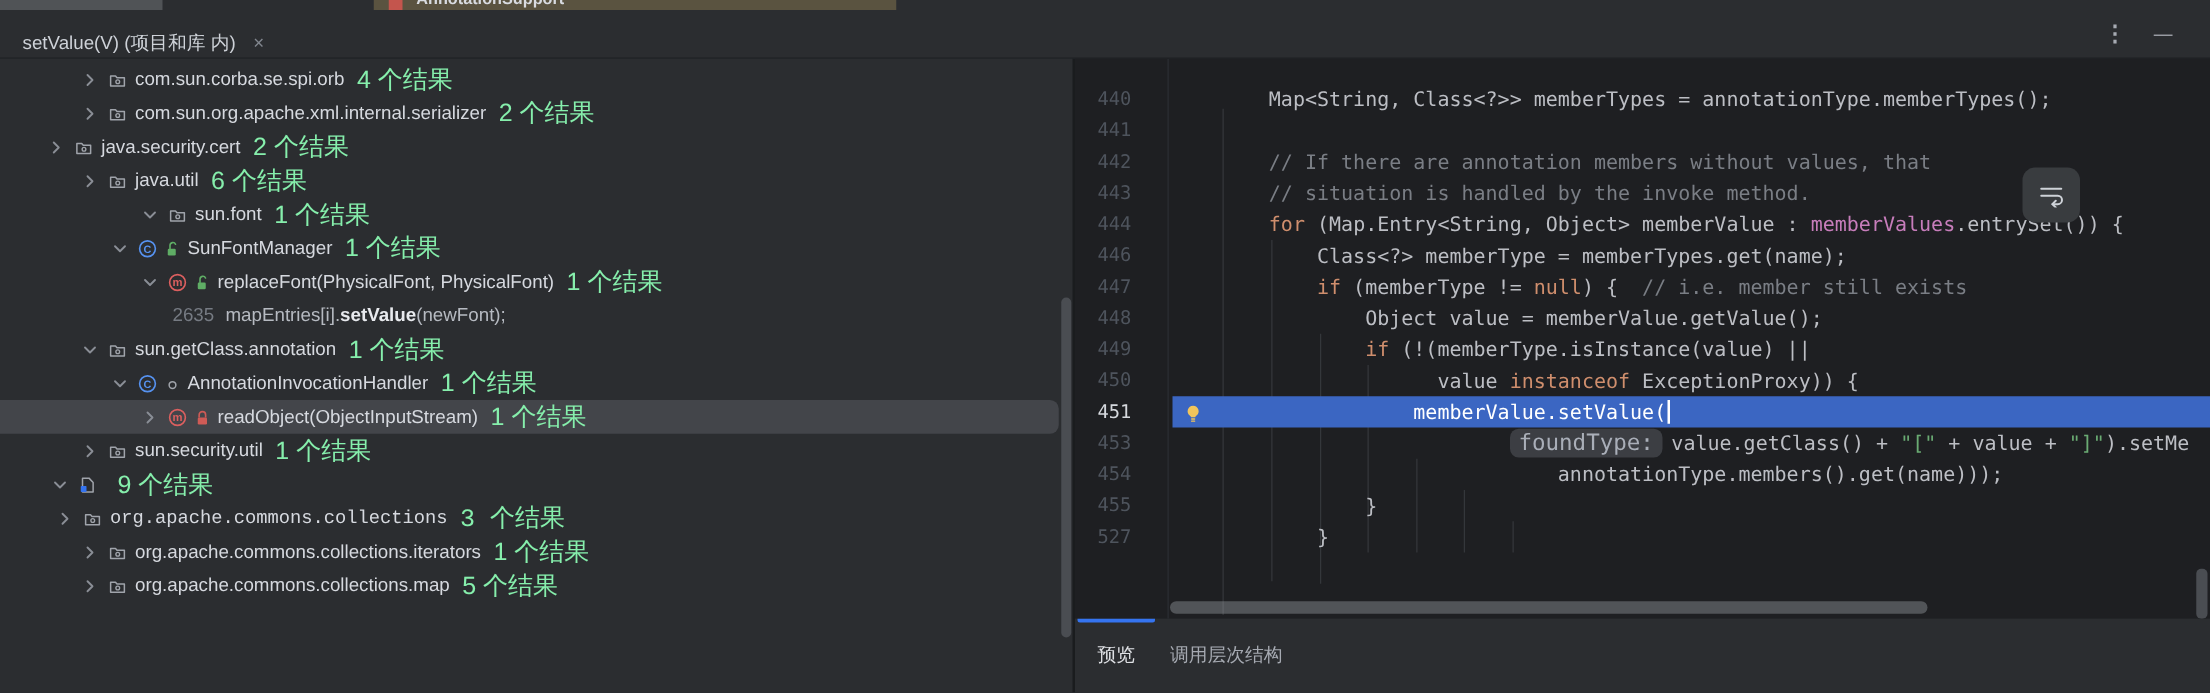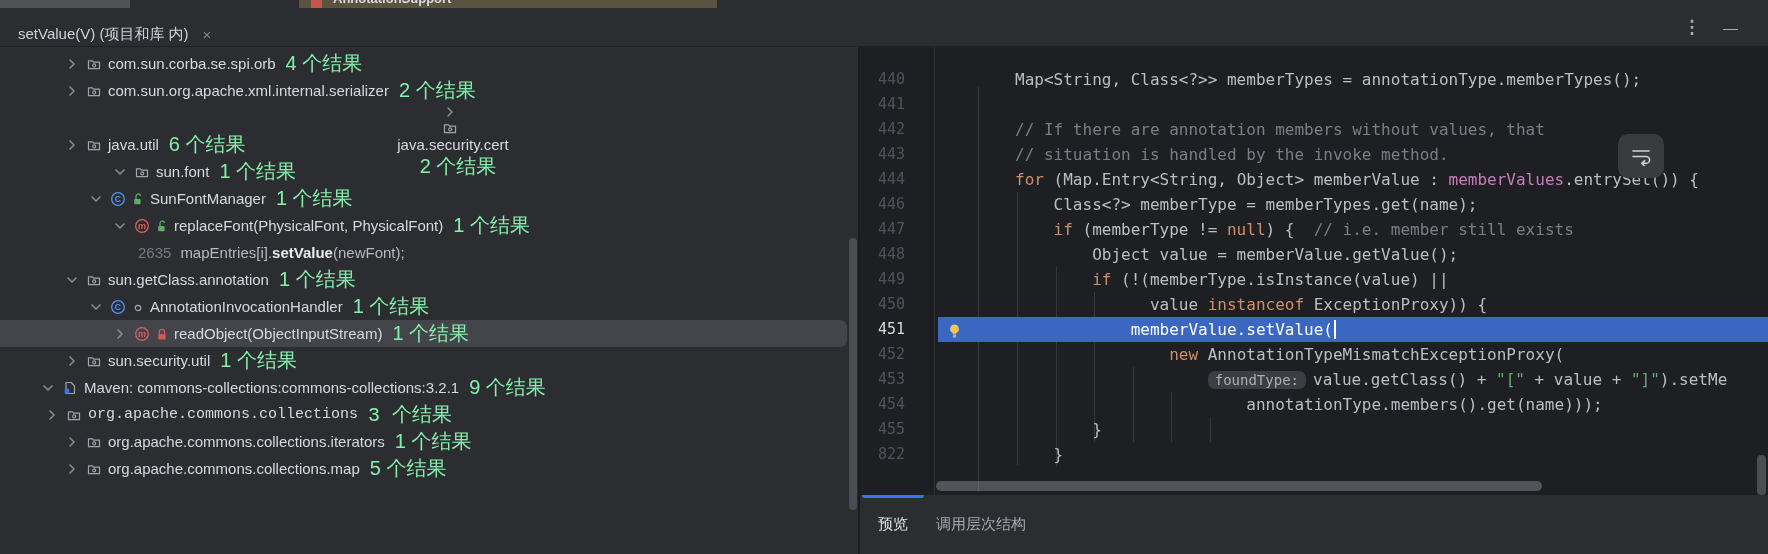--- a/index.html
+++ b/index.html
@@ -49,21 +49,21 @@
   .gutter-num{width:78px;padding-right:33px;box-sizing:border-box;text-align:right;color:#4E545D;font-size:15px;flex:none}
   .code-text{flex:1;white-space:pre;color:#BCBEC4;position:relative}
   .code-line.selected .gutter-num{color:#D5D8DD}
   .code-line.selected .code-text{background:#3B66C2}
   .code-line.selected .code-text span{color:#FFFFFF}
   .t-kw{color:#CF8E6D}
   .t-plain{color:#BCBEC4}
   .t-comment{color:#7A7E85}
   .t-str{color:#6AAB73}
   .t-field{color:#C77DBB}
-  .t-hint{background:#3C3E43;color:#A9AEB8;border-radius:7px;padding:1px 7px;margin-right:7px;font-size:14px}
+  .t-hint{background:#3C3E43;color:#A9AEB8;border-radius:7px;padding:1px 7px;margin-right:7px;font-size:18px}
   .caret{display:inline-block;width:2px;height:19px;background:#FFFFFF;vertical-align:-4px;margin-left:1px}
   .bulb{position:absolute;left:9px;top:4px;width:15px;height:16px;cursor:pointer}
   .sw-btn{position:absolute;left:758px;top:87px;width:46px;height:44px;background:#393C3F;border-radius:10px;display:flex;align-items:center;justify-content:center;cursor:pointer;z-index:4}
   .h-scroll{position:absolute;left:76px;top:434px;width:606px;height:10px;background:rgba(166,170,175,0.38);border-radius:5px;z-index:3;cursor:pointer}
   .v-scroll{position:absolute;left:897px;top:408px;width:9px;height:40px;background:#4A4D52;border-radius:4px;z-index:3;cursor:pointer}
 
   
   .bottombar{position:absolute;left:0;top:448px;width:908px;height:59px;background:#2B2D30}
   .bb-indicator{position:absolute;left:2px;top:0;width:62px;height:3px;background:#3574F0;border-radius:0 0 2px 2px}
   .bb-tabs{display:flex;gap:28px;padding:20px 0 0 18px;font-size:15px}
@@ -121,21 +121,21 @@
           </span>
           <span class="nodeicon">
             <svg width="16" height="16" viewBox="0 0 16 16">
               <path d="M2.5 12.7V4.8h3.9l1.2 1.4h5.9v6.5z" fill="none" stroke="#A0A4AB" stroke-width="1.2" stroke-linejoin="round"></path>
               <circle cx="8.2" cy="9.4" r="1.5" fill="none" stroke="#A0A4AB" stroke-width="1.1"></circle>
             </svg>
           </span>
           <span class="tree-label">com.sun.org.apache.xml.internal.serializer</span>
           <span class="tree-count">2 个结果</span>
         </div>
-        <div class="tree-row" style="padding-left: 48px; flex-direction: column;">
+        <div class="tree-row" style="padding-left: 37px;">
           <span class="chev">
             <svg width="16" height="16" viewBox="0 0 16 16">
               <path d="M6 4l4 4-4 4" fill="none" stroke="#8A8E96" stroke-width="1.5" stroke-linecap="round" stroke-linejoin="round"></path>
             </svg>
           </span>
           <span class="nodeicon">
             <svg width="16" height="16" viewBox="0 0 16 16">
               <path d="M2.5 12.7V4.8h3.9l1.2 1.4h5.9v6.5z" fill="none" stroke="#A0A4AB" stroke-width="1.2" stroke-linejoin="round"></path>
               <circle cx="8.2" cy="9.4" r="1.5" fill="none" stroke="#A0A4AB" stroke-width="1.1"></circle>
             </svg>
@@ -297,21 +297,20 @@
             <svg width="16" height="16" viewBox="0 0 16 16">
               <path d="M4 6l4 4 4-4" fill="none" stroke="#8A8E96" stroke-width="1.5" stroke-linecap="round" stroke-linejoin="round"></path>
             </svg>
           </span>
           <span class="nodeicon">
             <svg width="16" height="16" viewBox="0 0 16 16">
               <path d="M4 2.5h5.2L12.5 6v7.5H4z" fill="none" stroke="#A0A4AB" stroke-width="1.2" stroke-linejoin="round"></path>
               <rect x="2.6" y="8.8" width="4.6" height="4.7" rx="0.6" fill="#3574F0"></rect>
             </svg>
           </span>
-          <span class="tree-label">Maven: commons-collections:commons-collections:3.2.1</span>
           <span class="tree-count">9 个结果</span>
         </div>
         <div class="tree-row" style="padding-left: 44px; font-family: Liberation Mono, monospace;">
           <span class="chev">
             <svg width="16" height="16" viewBox="0 0 16 16">
               <path d="M6 4l4 4-4 4" fill="none" stroke="#8A8E96" stroke-width="1.5" stroke-linecap="round" stroke-linejoin="round"></path>
             </svg>
           </span>
           <span class="nodeicon">
             <svg width="16" height="16" viewBox="0 0 16 16">
@@ -409,37 +408,33 @@
           </div>
           <div class="code-line selected">
             <div class="gutter-num">451</div>
             <div class="code-text">                    <span class="t-plain">memberValue.setValue(</span><span class="caret"></span><span class="bulb"><svg width="15" height="16" viewBox="0 0 15 16">
                   <path d="M7.5 1.6a4.4 4.4 0 0 1 2.5 8c-.5.3-.8.8-.8 1.2H5.8c0-.4-.3-.9-.8-1.2a4.4 4.4 0 0 1 2.5-8z" fill="#F2C55C"></path>
                   <rect x="5.8" y="11.6" width="3.4" height="1.1" rx="0.5" fill="#F2C55C"></rect>
                   <rect x="5.8" y="13.3" width="3.4" height="1.1" rx="0.5" fill="#F2C55C"></rect>
                 </svg></span></div>
           </div>
           <div class="code-line">
-            <div class="gutter-num">452</div>
-            <div class="code-text">                        <span class="t-kw">new</span><span class="t-plain"> AnnotationTypeMismatchExceptionProxy(</span></div>
-          </div>
-          <div class="code-line">
             <div class="gutter-num">453</div>
             <div class="code-text">                            <span class="t-hint">foundType:</span><span class="t-plain">value.getClass() + </span><span class="t-str">"["</span><span class="t-plain"> + value + </span><span class="t-str">"]"</span><span class="t-plain">).setMe</span></div>
           </div>
           <div class="code-line">
             <div class="gutter-num">454</div>
             <div class="code-text">                                <span class="t-plain">annotationType.members().get(name)));</span></div>
           </div>
           <div class="code-line">
             <div class="gutter-num">455</div>
             <div class="code-text">                <span class="t-plain">}</span></div>
           </div>
           <div class="code-line">
-            <div class="gutter-num">822</div>
+            <div class="gutter-num">527</div>
             <div class="code-text">            <span class="t-plain">}</span></div>
           </div>
         </div>
       <div class="sw-btn">
         <svg width="24" height="20" viewBox="0 0 24 20" fill="none" stroke="#CED2D8" stroke-width="1.6" stroke-linecap="round" stroke-linejoin="round">
           <path d="M4 5h16"></path>
             <path d="M4 10.5h13.2a3.4 3.4 0 0 1 0 6.8h-4.2"></path>
             <path d="M15.6 14.6l-2.7 2.7 2.7 2.7"></path>
         </svg>
       </div>

